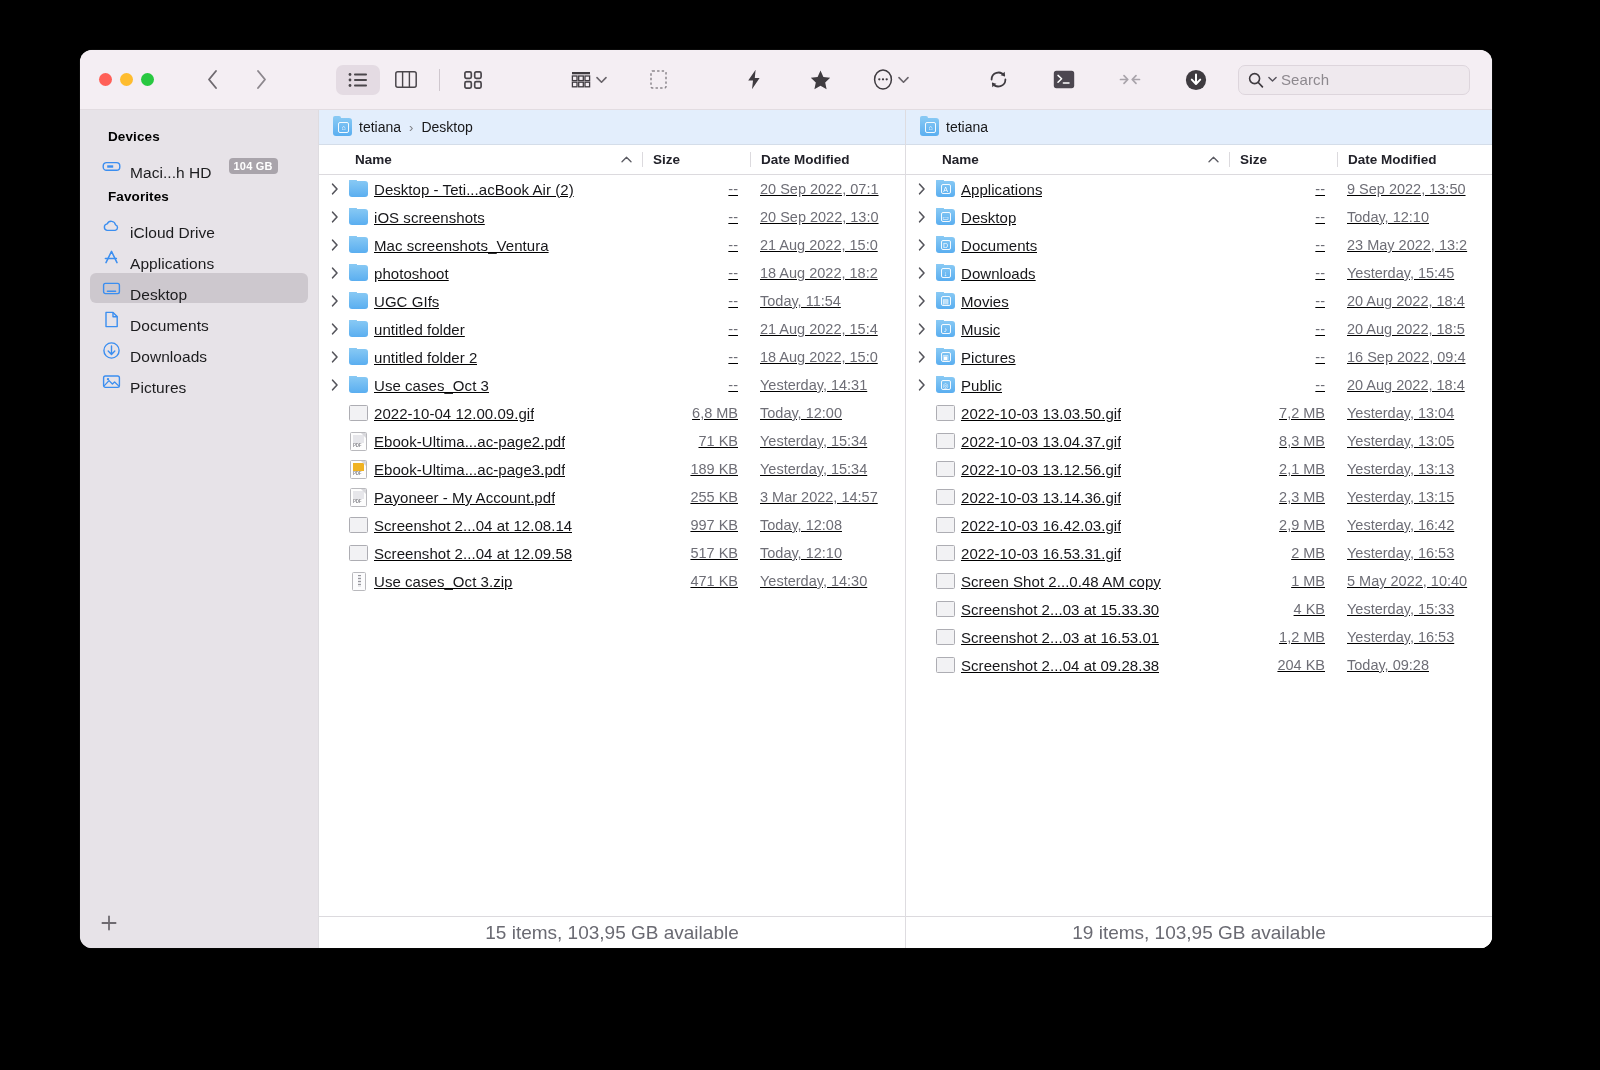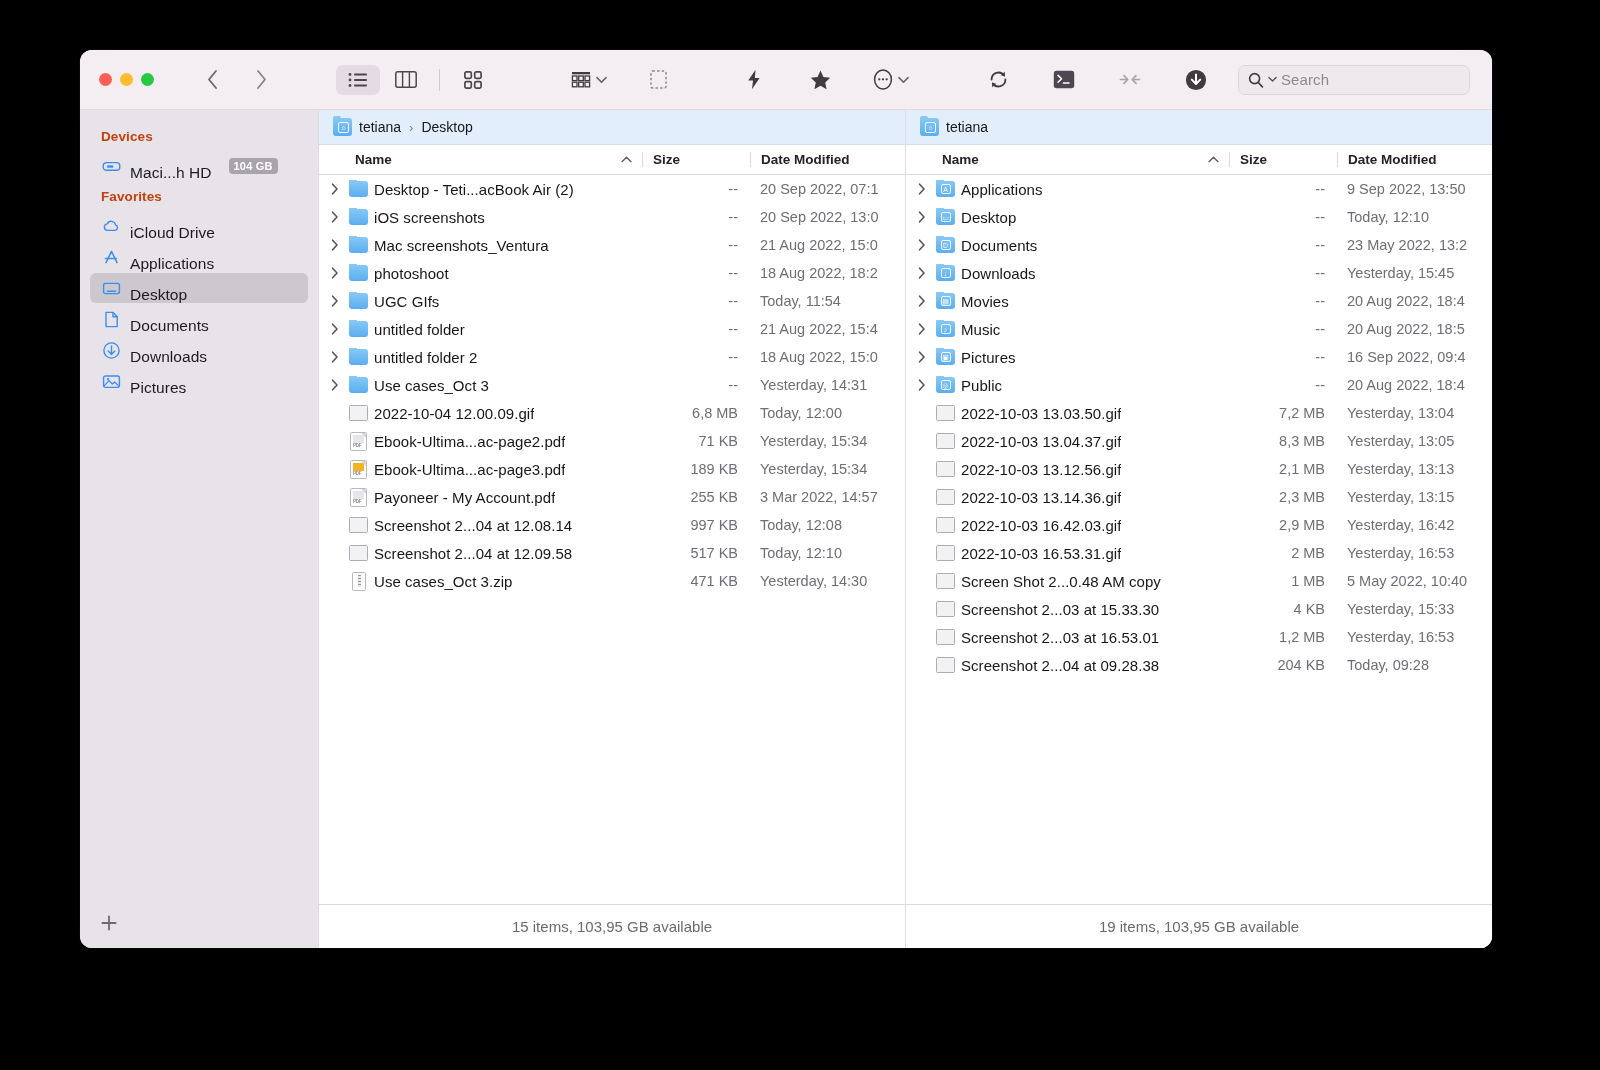--- a/index.html
+++ b/index.html
@@ -105,22 +105,22 @@
 
   
   #sidebar {
     width: 238px; min-width: 238px;
     background: #e7e3e8;
     padding-top: 12px;
     display: flex; flex-direction: column;
     position: relative;
   }
   .sb-section-title {
-    font-size: 13.5px; font-weight: 700; color: #c2410c;
-    padding: 7px 0 6px 21px;
+    font-size: 13.5px; font-weight: 700; color: #000000;
+    padding: 7px 0 6px 28px;
     letter-spacing: 0.1px;
   }
   .sb-item {
     height: 30px;
     margin: 1px 10px;
     border-radius: 6px;
     display: flex; align-items: center;
     padding-left: 12px;
     gap: 9px;
   }
@@ -168,21 +168,21 @@
     display: flex; align-items: center;
     border-bottom: 0.5px solid #dcdade;
     background: #ffffff;
     font-size: 13.5px; font-weight: 700; color: #22222a;
   }
   .ch-name { flex: 1 1 auto; min-width: 0; padding-left: 36px; display: flex; align-items: center; position: relative; }
   .ch-sortcaret { position: absolute; right: 10px; color: #5d5d64; display: flex; }
   .ch-size { width: 108px; flex: 0 0 108px; padding-left: 10px; border-left: 0.5px solid #dcdade; }
   .ch-date { width: 155px; flex: 0 0 155px; padding-left: 10px; border-left: 0.5px solid #dcdade; }
 
-  .rows { flex: 1; overflow: hidden; }
+  .rows { flex: 1; overflow: hidden; text-decoration: underline; }
   .row {
     height: 28px;
     display: flex; align-items: center;
     font-size: 15px; color: #17171a;
   }
   .r-name {
     flex: 1 1 auto; min-width: 0;
     display: flex; align-items: center;
     padding-left: 8px;
     gap: 6px;
@@ -202,24 +202,24 @@
     color: #6e6e76; font-size: 14.5px;
   }
   .r-date {
     width: 155px; flex: 0 0 155px;
     padding-left: 10px;
     color: #6e6e76; font-size: 14.5px;
     white-space: nowrap; overflow: hidden;
   }
 
   .pane-status {
-    height: 44px; min-height: 32px;
+    height: 32px; min-height: 32px;
     border-top: 0.5px solid #dcdade;
     display: flex; align-items: center; justify-content: center;
-    font-size: 15px; color: #6a6a72;
+    font-size: 19px; color: #6a6a72;
     background: #ffffff;
   }
 
   
   .folder-ico { width: 19px; height: 16px; position: relative; }
   .folder-ico .back {
     position: absolute; inset: 0;
     background: linear-gradient(180deg,#86c8f4 0%,#5aaef0 100%);
     border-radius: 2.5px 3px 3px 3px;
   }

